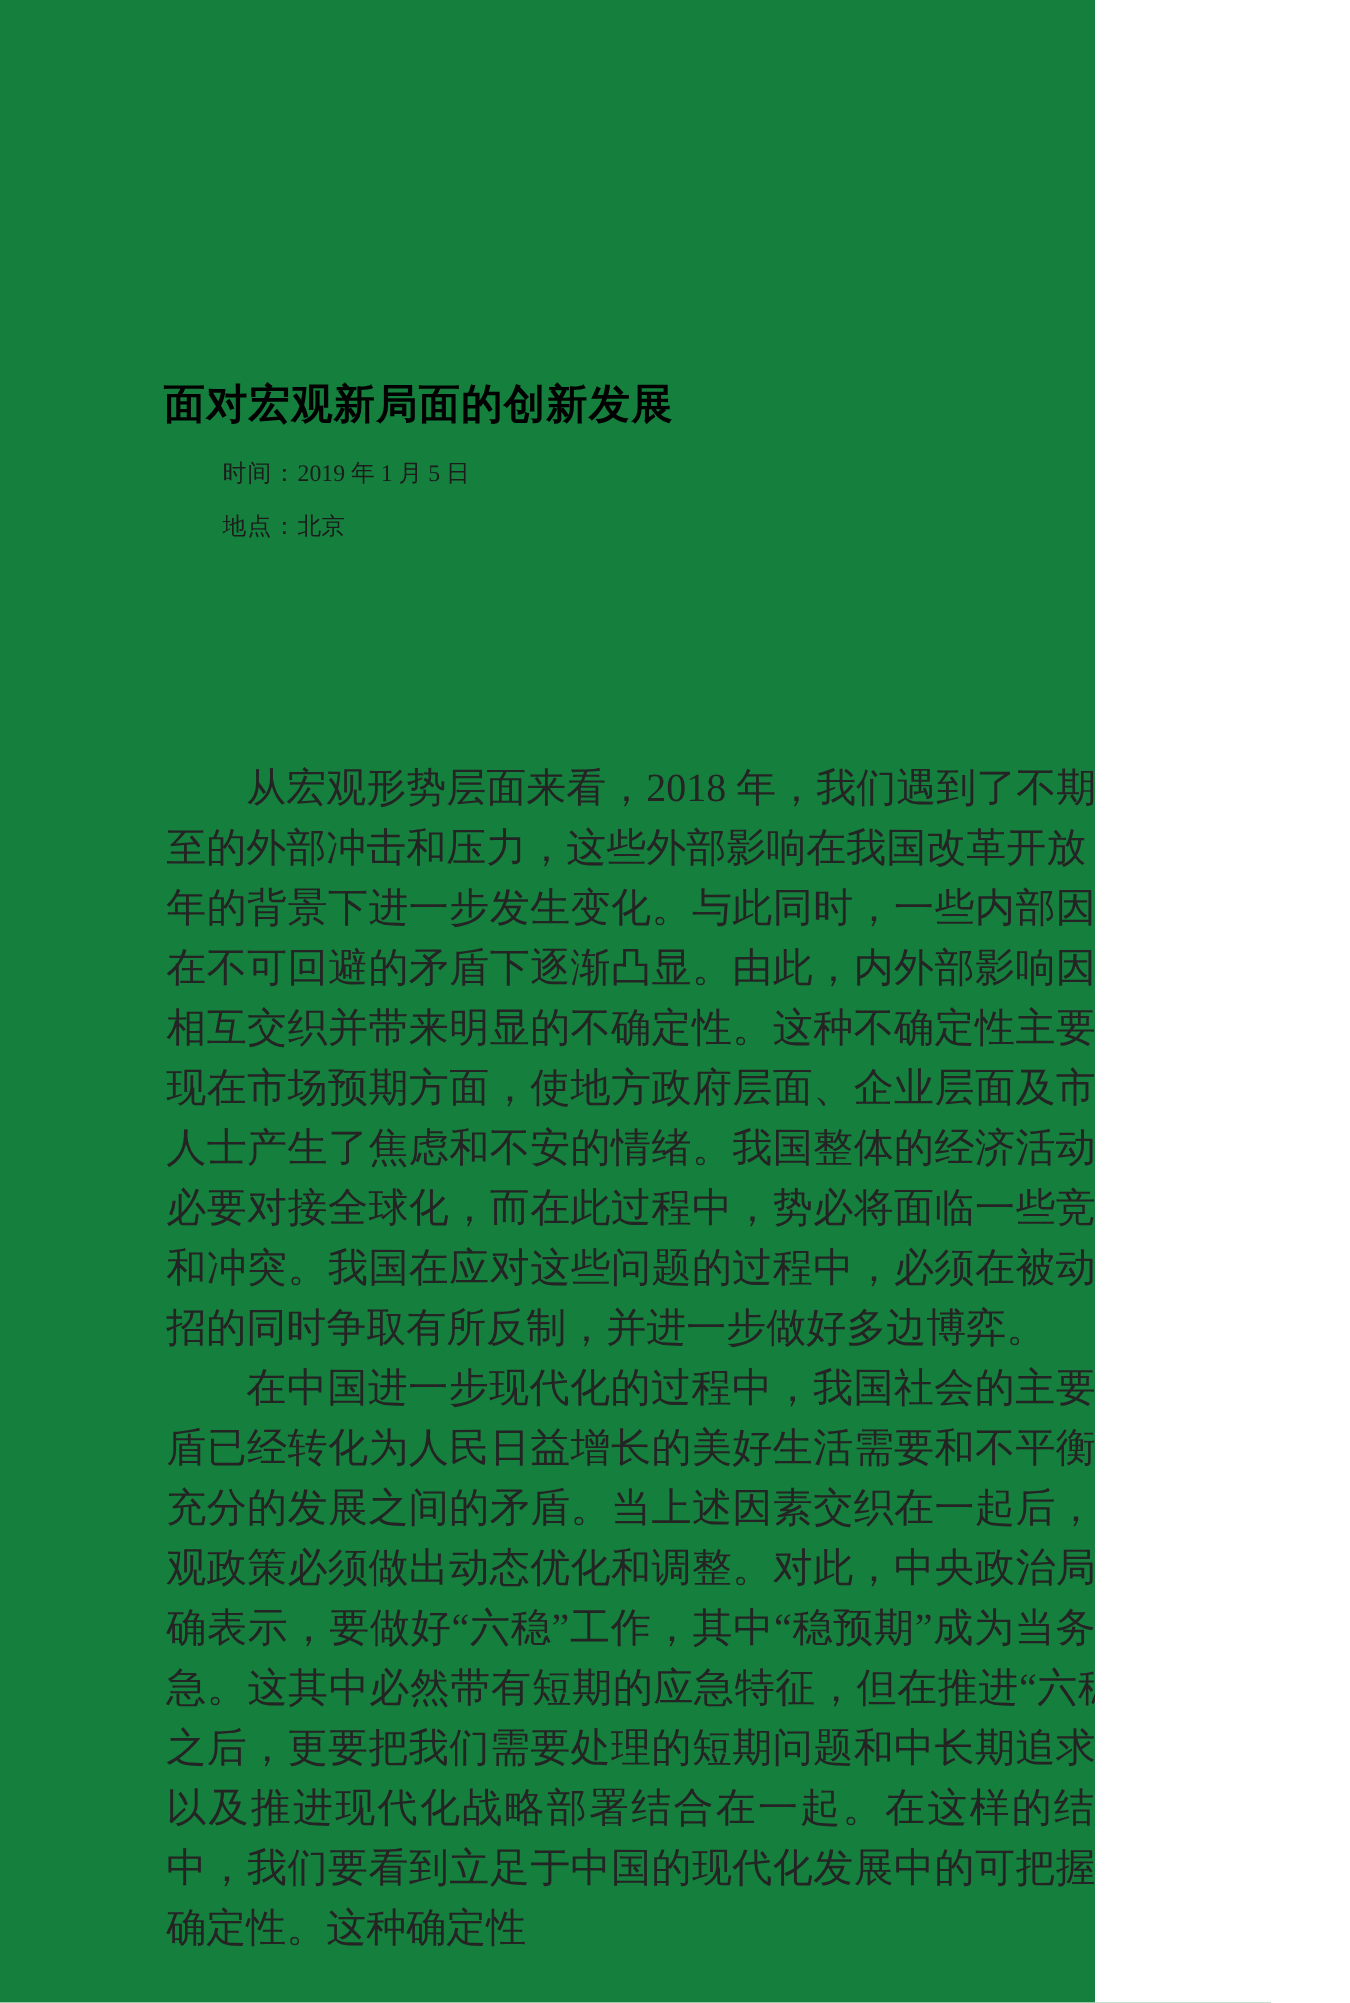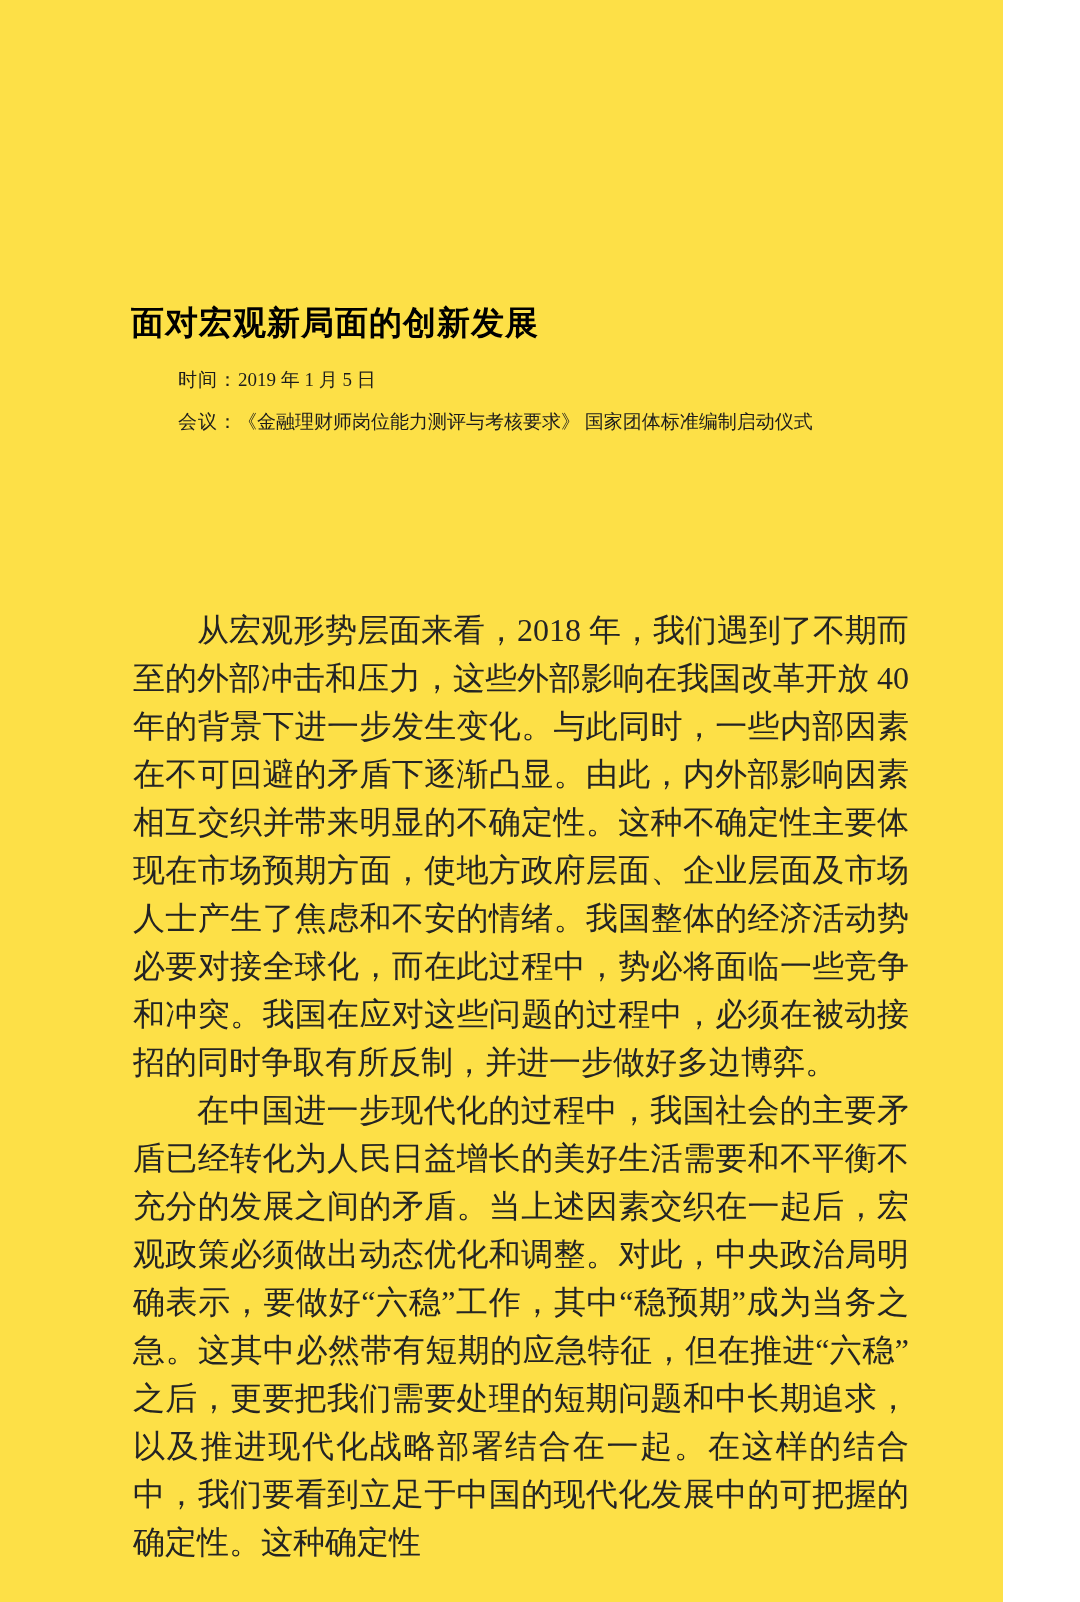--- a/index.html
+++ b/index.html
@@ -2,23 +2,23 @@
 <html lang="zh"><head>
 <meta charset="utf-8">
 <style>
   html, body {
     margin: 0;
     padding: 0;
     background: #ffffff;
   }
   .page {
     position: relative;
-    width: 1003px;
+    width: 876px;
     height: 1602px;
-    background: #fde047;
+    background: #15803d;
     overflow: hidden;
     font-family: "Liberation Serif", "DejaVu Serif", serif;
     color: #222222;
   }
   .doc-title {
     position: absolute;
     left: 131px;
     top: 279px;
     font-size: 33px;
     font-weight: bold;
@@ -64,21 +64,21 @@
 
 <div class="page">
 
   <h1 class="doc-title">面对宏观新局面的创新发展</h1>
 
   <div class="meta-block">
     <div class="meta-row">
       <span class="meta-label">时间：</span><span class="meta-value gapped">2019 年 1 月 5 日</span>
     </div>
     <div class="meta-row">
-      <span class="meta-label">会议：</span><span class="meta-value">《金融理财师岗位能力测评与考核要求》 国家团体标准编制启动仪式</span>
+      <span class="meta-label">地点：</span><span class="meta-value gapped">北京</span>
     </div>
   </div>
 
   <div class="body-block">
     <p>从宏观形势层面来看，2018 年，我们遇到了不期而至的外部冲击和压力，这些外部影响在我国改革开放 40 年的背景下进一步发生变化。与此同时，一些内部因素在不可回避的矛盾下逐渐凸显。由此，内外部影响因素相互交织并带来明显的不确定性。这种不确定性主要体现在市场预期方面，使地方政府层面、企业层面及市场人士产生了焦虑和不安的情绪。我国整体的经济活动势必要对接全球化，而在此过程中，势必将面临一些竞争和冲突。我国在应对这些问题的过程中，必须在被动接招的同时争取有所反制，并进一步做好多边博弈。</p>
     <p>在中国进一步现代化的过程中，我国社会的主要矛盾已经转化为人民日益增长的美好生活需要和不平衡不充分的发展之间的矛盾。当上述因素交织在一起后，宏观政策必须做出动态优化和调整。对此，中央政治局明确表示，要做好“六稳”工作，其中“稳预期”成为当务之急。这其中必然带有短期的应急特征，但在推进“六稳”之后，更要把我们需要处理的短期问题和中长期追求，以及推进现代化战略部署结合在一起。在这样的结合中，我们要看到立足于中国的现代化发展中的可把握的确定性。这种确定性</p>
   </div>
 
 </div>
 

